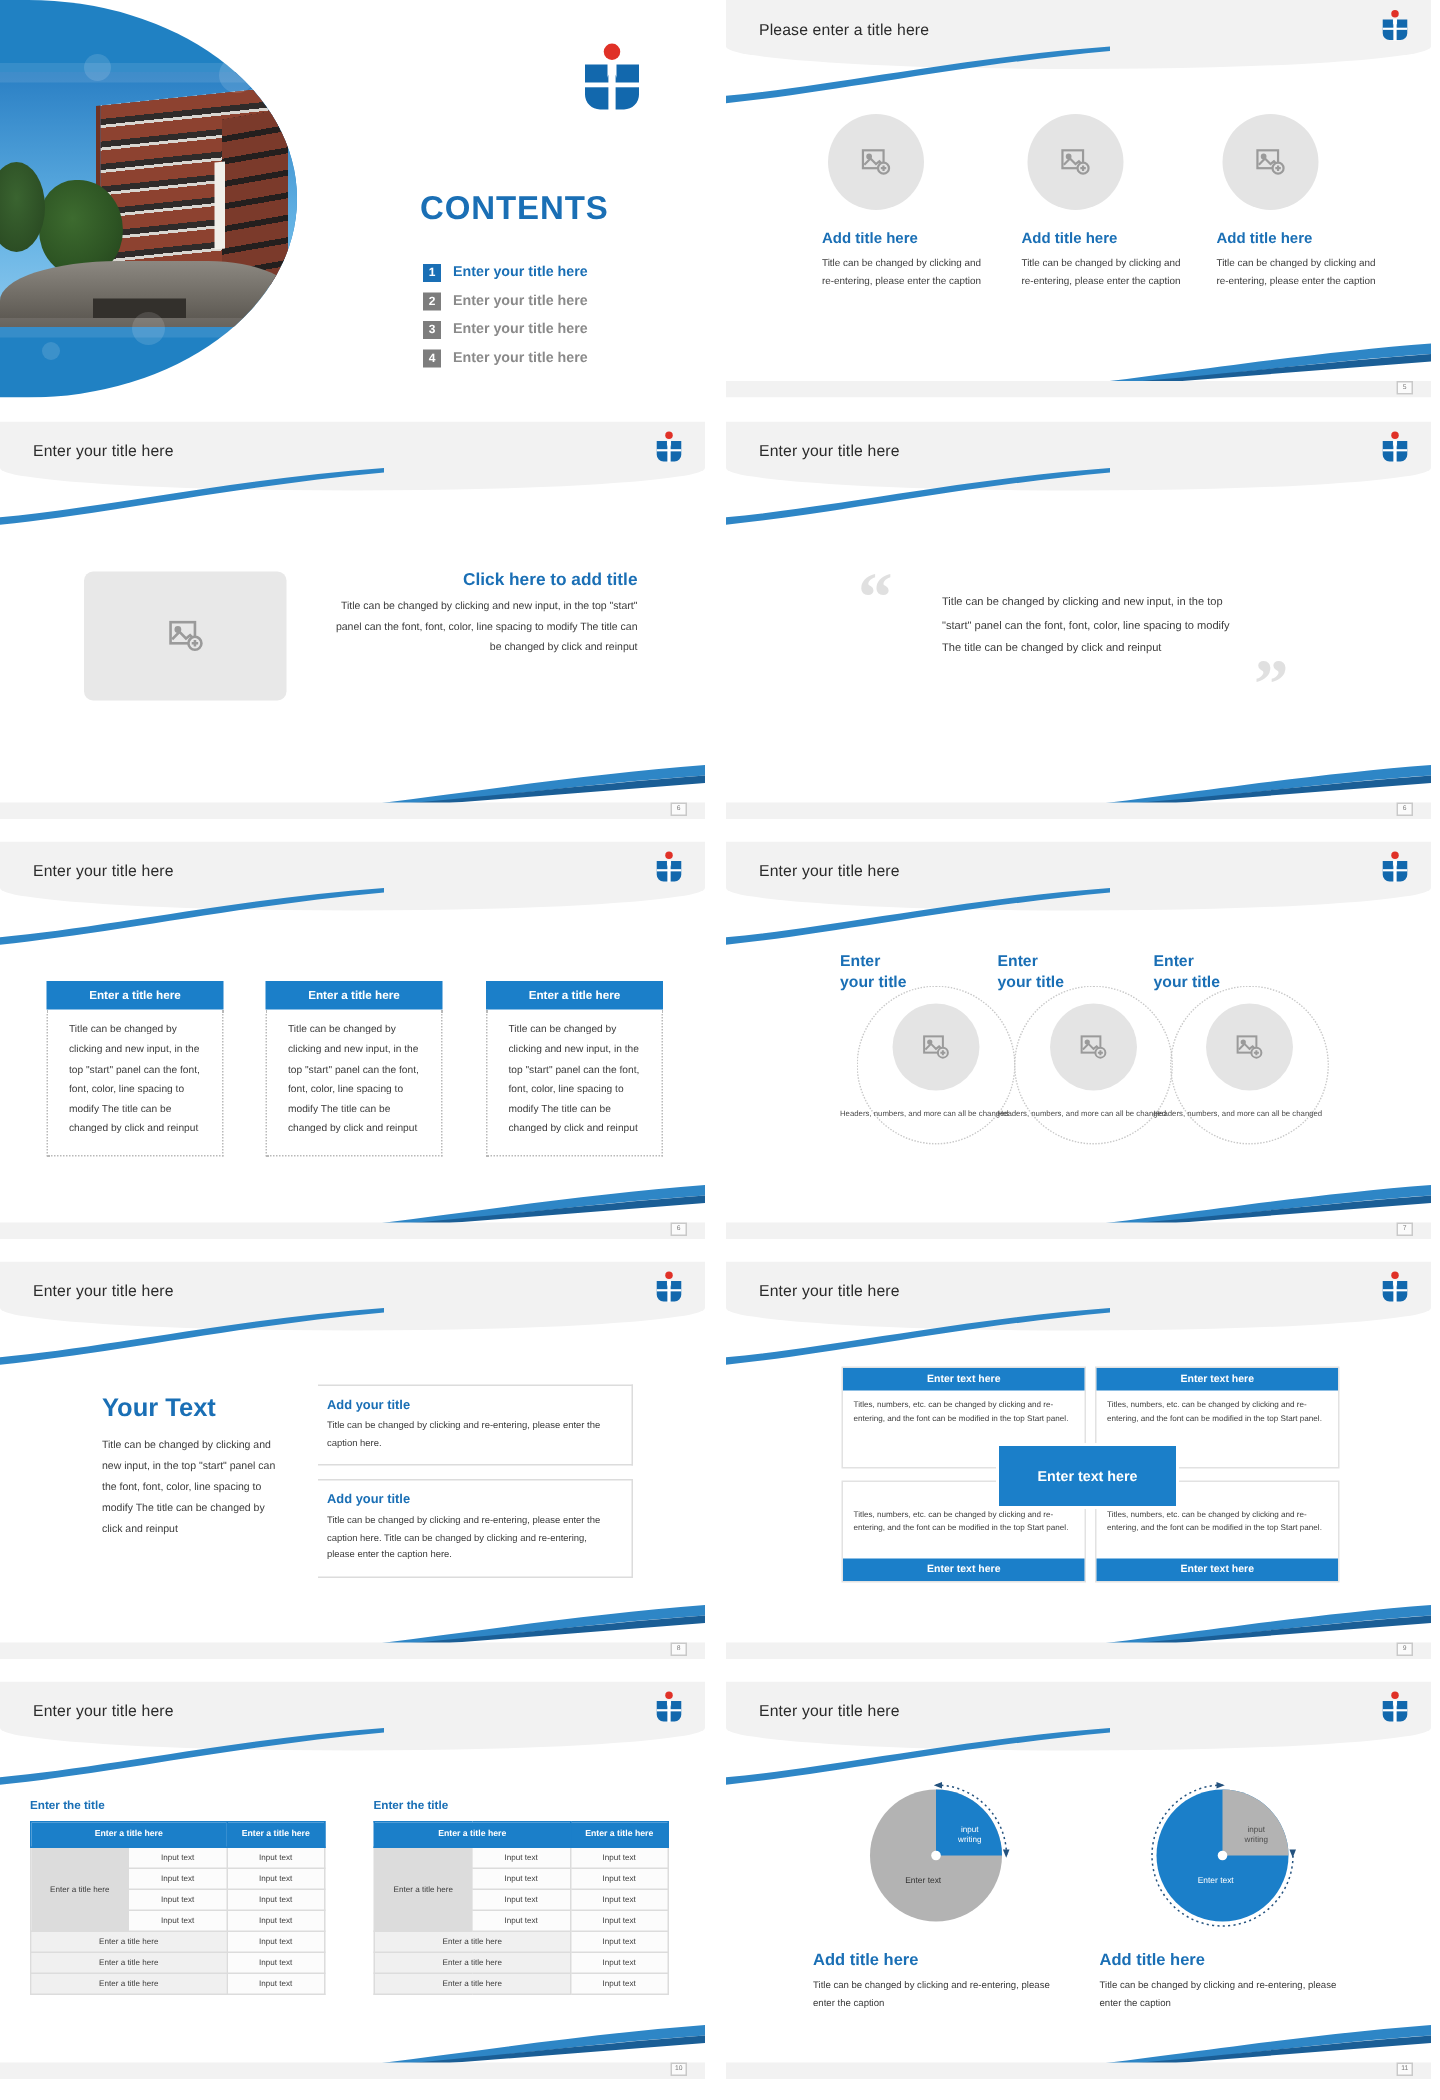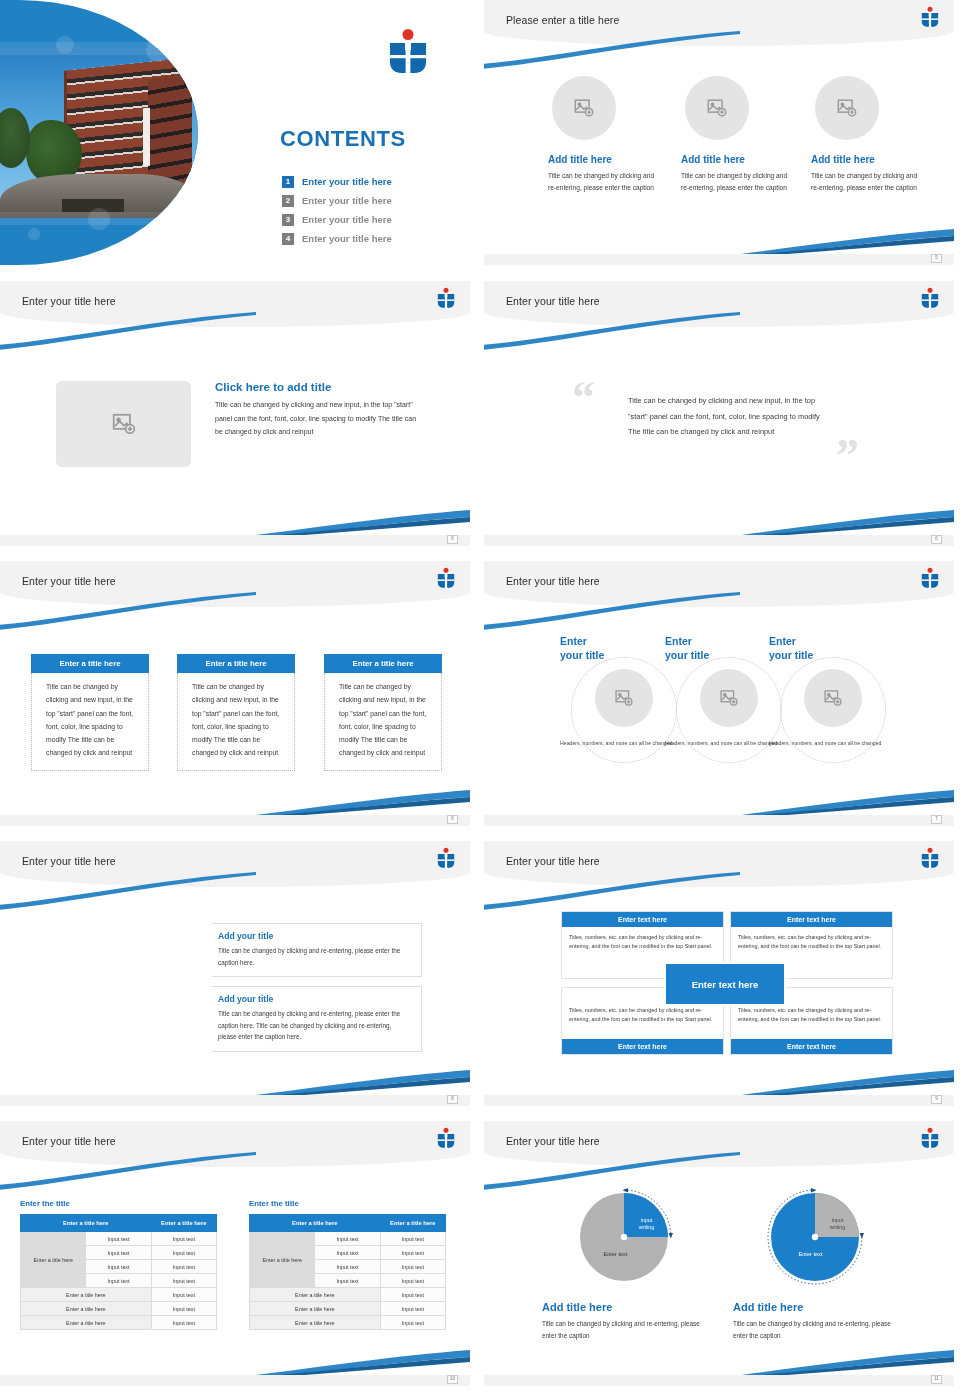--- a/index.html
+++ b/index.html
@@ -144,21 +144,21 @@
   .blue-title { color: #1a6fb5; font-weight: bold; }
   .body-txt { color: #3b3b3b; }
 
   
   .s2-col { position: absolute; width: 108px; text-align: left; }
   .s2-circ { margin: 0 auto 0 4px; }
   .s2-h { font-size: 10px; margin-top: 14px; }
   .s2-p { font-size: 6.6px; line-height: 1.85; margin-top: 5px; }
 
   
-  .s3-wrap { position: absolute; left: 56px; top: 100px; display:flex; gap: 24px; }
+  .s3-wrap { position: absolute; left: 56px; top: 100px; display:flex; gap: 24px; text-align: right; }
   .s3-h { font-size: 11.5px; }
   .s3-p { font-size: 7px; line-height: 1.95; margin-top: 5px; width: 210px; }
 
   
   .qmark { position:absolute; color: #e0e0e0; font-size: 46px; font-weight: bold;
            font-family: "Liberation Serif", serif; line-height: 1; }
   .s4-p { position: absolute; left: 144px; top: 112px; width: 195px;
           font-size: 7.4px; line-height: 2.1; color: #3b3b3b; }
 
   
@@ -511,20 +511,24 @@
     <rect x="4" y="27" width="36" height="3.2" fill="#ffffff"></rect>
   </svg>
   <svg class="swoosh-tl" viewBox="0 0 260 40">
     <path d="M0 34 C70 28 160 8 258 1 L258 4 C160 13 72 32 0 39 Z" fill="#2e86c6"></path>
   </svg>
   <svg class="swoosh-br" viewBox="0 0 230 34">
     <path d="M230 4 C150 10 60 24 0 31 L0 34 C60 29 152 16 230 11 Z" fill="#2e86c6"></path>
     <path d="M230 11 C160 16 70 27 0 32 L0 34 L230 16 Z" fill="#1a5e96"></path>
   </svg>
 
+  <div class="s7-left">
+    <div class="s7-big">Your Text</div>
+    <div class="s7-p">Title can be changed by clicking and new input, in the top "start" panel can the font, font, color, line spacing to modify The title can be changed by click and reinput</div>
+  </div>
 
   <div class="s7-card" style="top:82px">
     <div class="s7-ch">Add your title</div>
     <div class="s7-cp">Title can be changed by clicking and re-entering, please enter the caption here.</div>
   </div>
   <div class="s7-card" style="top:145px">
     <div class="s7-ch">Add your title</div>
     <div class="s7-cp">Title can be changed by clicking and re-entering, please enter the caption here. Title can be changed by clicking and re-entering, please enter the caption here.</div>
   </div>
 

